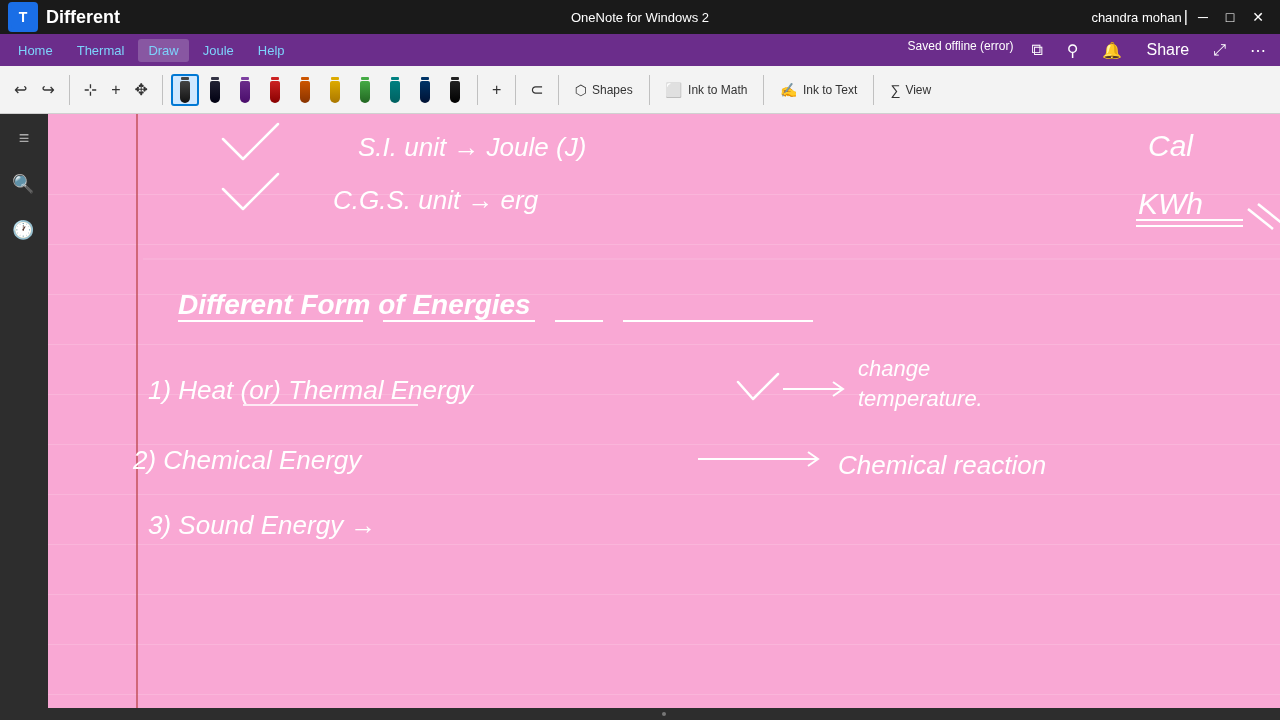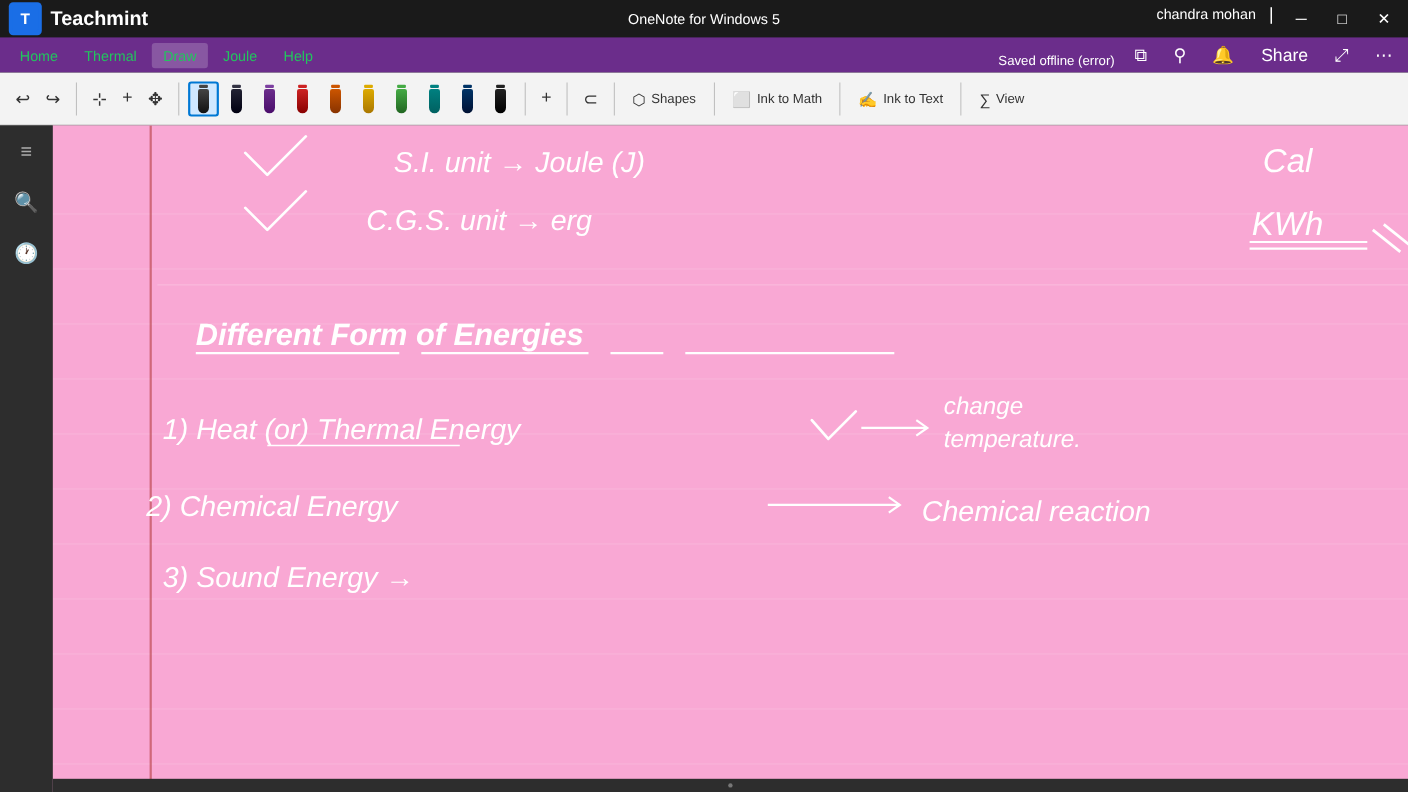--- a/index.html
+++ b/index.html
@@ -11,41 +11,41 @@
       background: #1a1a1a;
       display: flex;
       align-items: center;
       justify-content: space-between;
       padding: 0 8px;
       color: white;
     }
     #titlebar-left { display: flex; align-items: center; gap: 8px; }
     #titlebar-logo { width: 30px; height: 30px; background: #1a6ee6; border-radius: 4px; display: flex; align-items: center; justify-content: center; }
     #title-center { color: white; font-size: 13px; position: absolute; left: 50%; transform: translateX(-50%); }
-    #titlebar-right { display: flex; gap: 12px; }
+    #titlebar-right { display: flex; align-items: center; gap: 2px; }
     .title-btn { background: none; border: none; color: white; font-size: 14px; cursor: pointer; padding: 4px 8px; }
 
     
     #menubar {
       height: 32px;
       background: #6b2d8b;
       display: flex;
       align-items: center;
       padding: 0 8px;
       gap: 4px;
     }
     .menu-item {
-      color: #22c55e;
+      color: #7dd3fc;
       font-size: 13px;
       padding: 4px 10px;
       cursor: pointer;
       border-radius: 3px;
     }
     .menu-item:hover, .menu-item.active { background: rgba(255,255,255,0.2); }
-    #menubar-right { margin-left: auto; display: flex; align-items: flex-end; gap: 12px; color: white; font-size: 12px; }
+    #menubar-right { margin-left: auto; display: flex; align-items: flex-start; gap: 12px; color: white; font-size: 12px; }
     .menu-icon-btn { background: none; border: none; color: white; font-size: 16px; cursor: pointer; padding: 2px 6px; }
 
     
     #toolbar {
       height: 48px;
       background: #f3f3f3;
       display: flex;
       align-items: center;
       padding: 0 8px;
       gap: 4px;
@@ -173,24 +173,24 @@
 <body>
 
 <div id="titlebar">
   <div id="titlebar-left">
     <div id="titlebar-logo">
       <svg width="24" height="24" viewBox="0 0 24 24">
         <rect width="24" height="24" rx="4" fill="#1a6ee6"></rect>
         <text x="12" y="17" text-anchor="middle" fill="white" font-weight="bold" font-size="14">T</text>
       </svg>
     </div>
-    <span style="color:white;font-size:18px;font-weight:600;">Teachmint</span>
+    <span style="color:white;font-size:18px;font-weight:600;">Different</span>
   </div>
   <div id="title-center">
-    <span>OneNote for Windows 5</span>
+    <span>OneNote for Windows 2</span>
   </div>
   <div id="titlebar-right">
     <span style="color:white;font-size:13px;">chandra mohan</span>
     <span style="color:white;">|</span>
     <button class="title-btn">─</button>
     <button class="title-btn">□</button>
     <button class="title-btn">✕</button>
   </div>
 </div>
 

